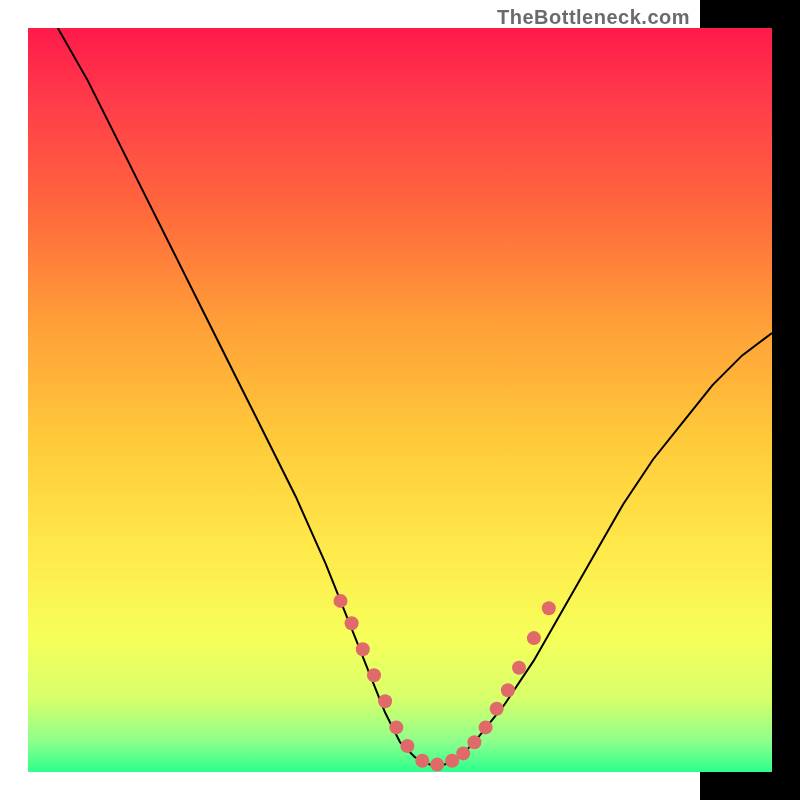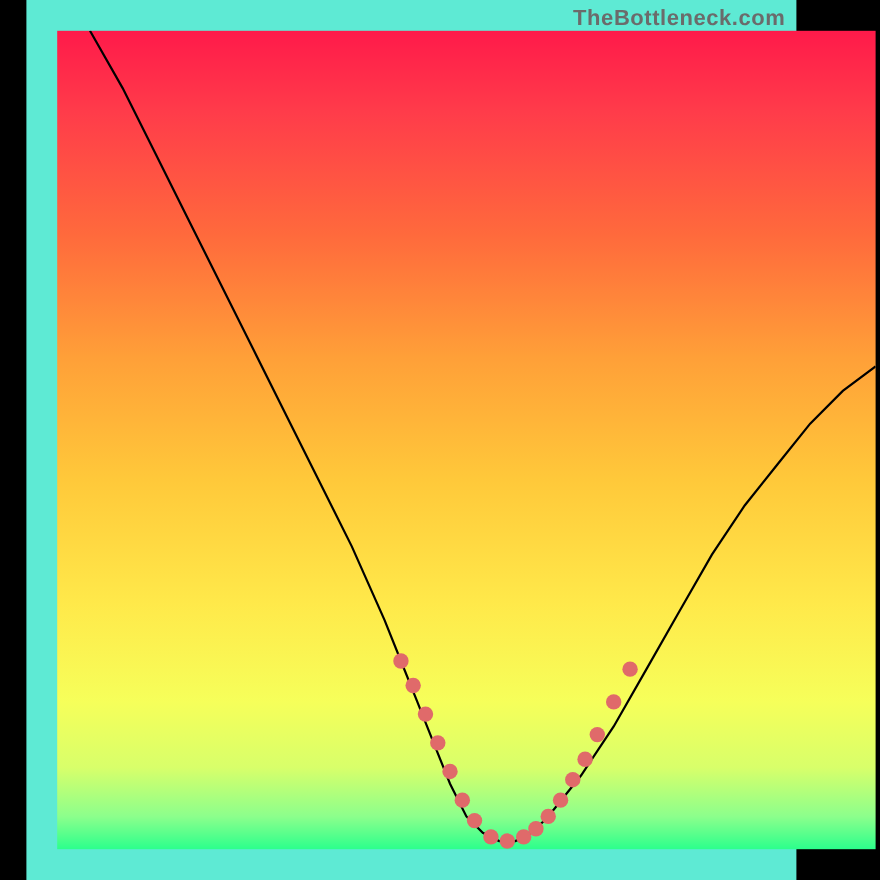--- a/index.html
+++ b/index.html
@@ -1,22 +1,21 @@
 <!DOCTYPE html>
 <html><head>
 <meta charset="utf-8">
 <style>
   * { margin: 0; padding: 0; box-sizing: border-box; }
   html, body { width: 800px; height: 800px; overflow: hidden; background: #000; }
   .frame {
     position: relative;
     width: 700px;
     height: 800px;
-    background: #5eead4;
-    margin-left: 24px;
+    background: #ffffff;
   }
   .plot {
     position: absolute;
     left: 28px;
     top: 28px;
     width: 744px;
     height: 744px;
     background: linear-gradient(to bottom,
       #ff1a4a 0%,
       #ff3c4a 10%,

